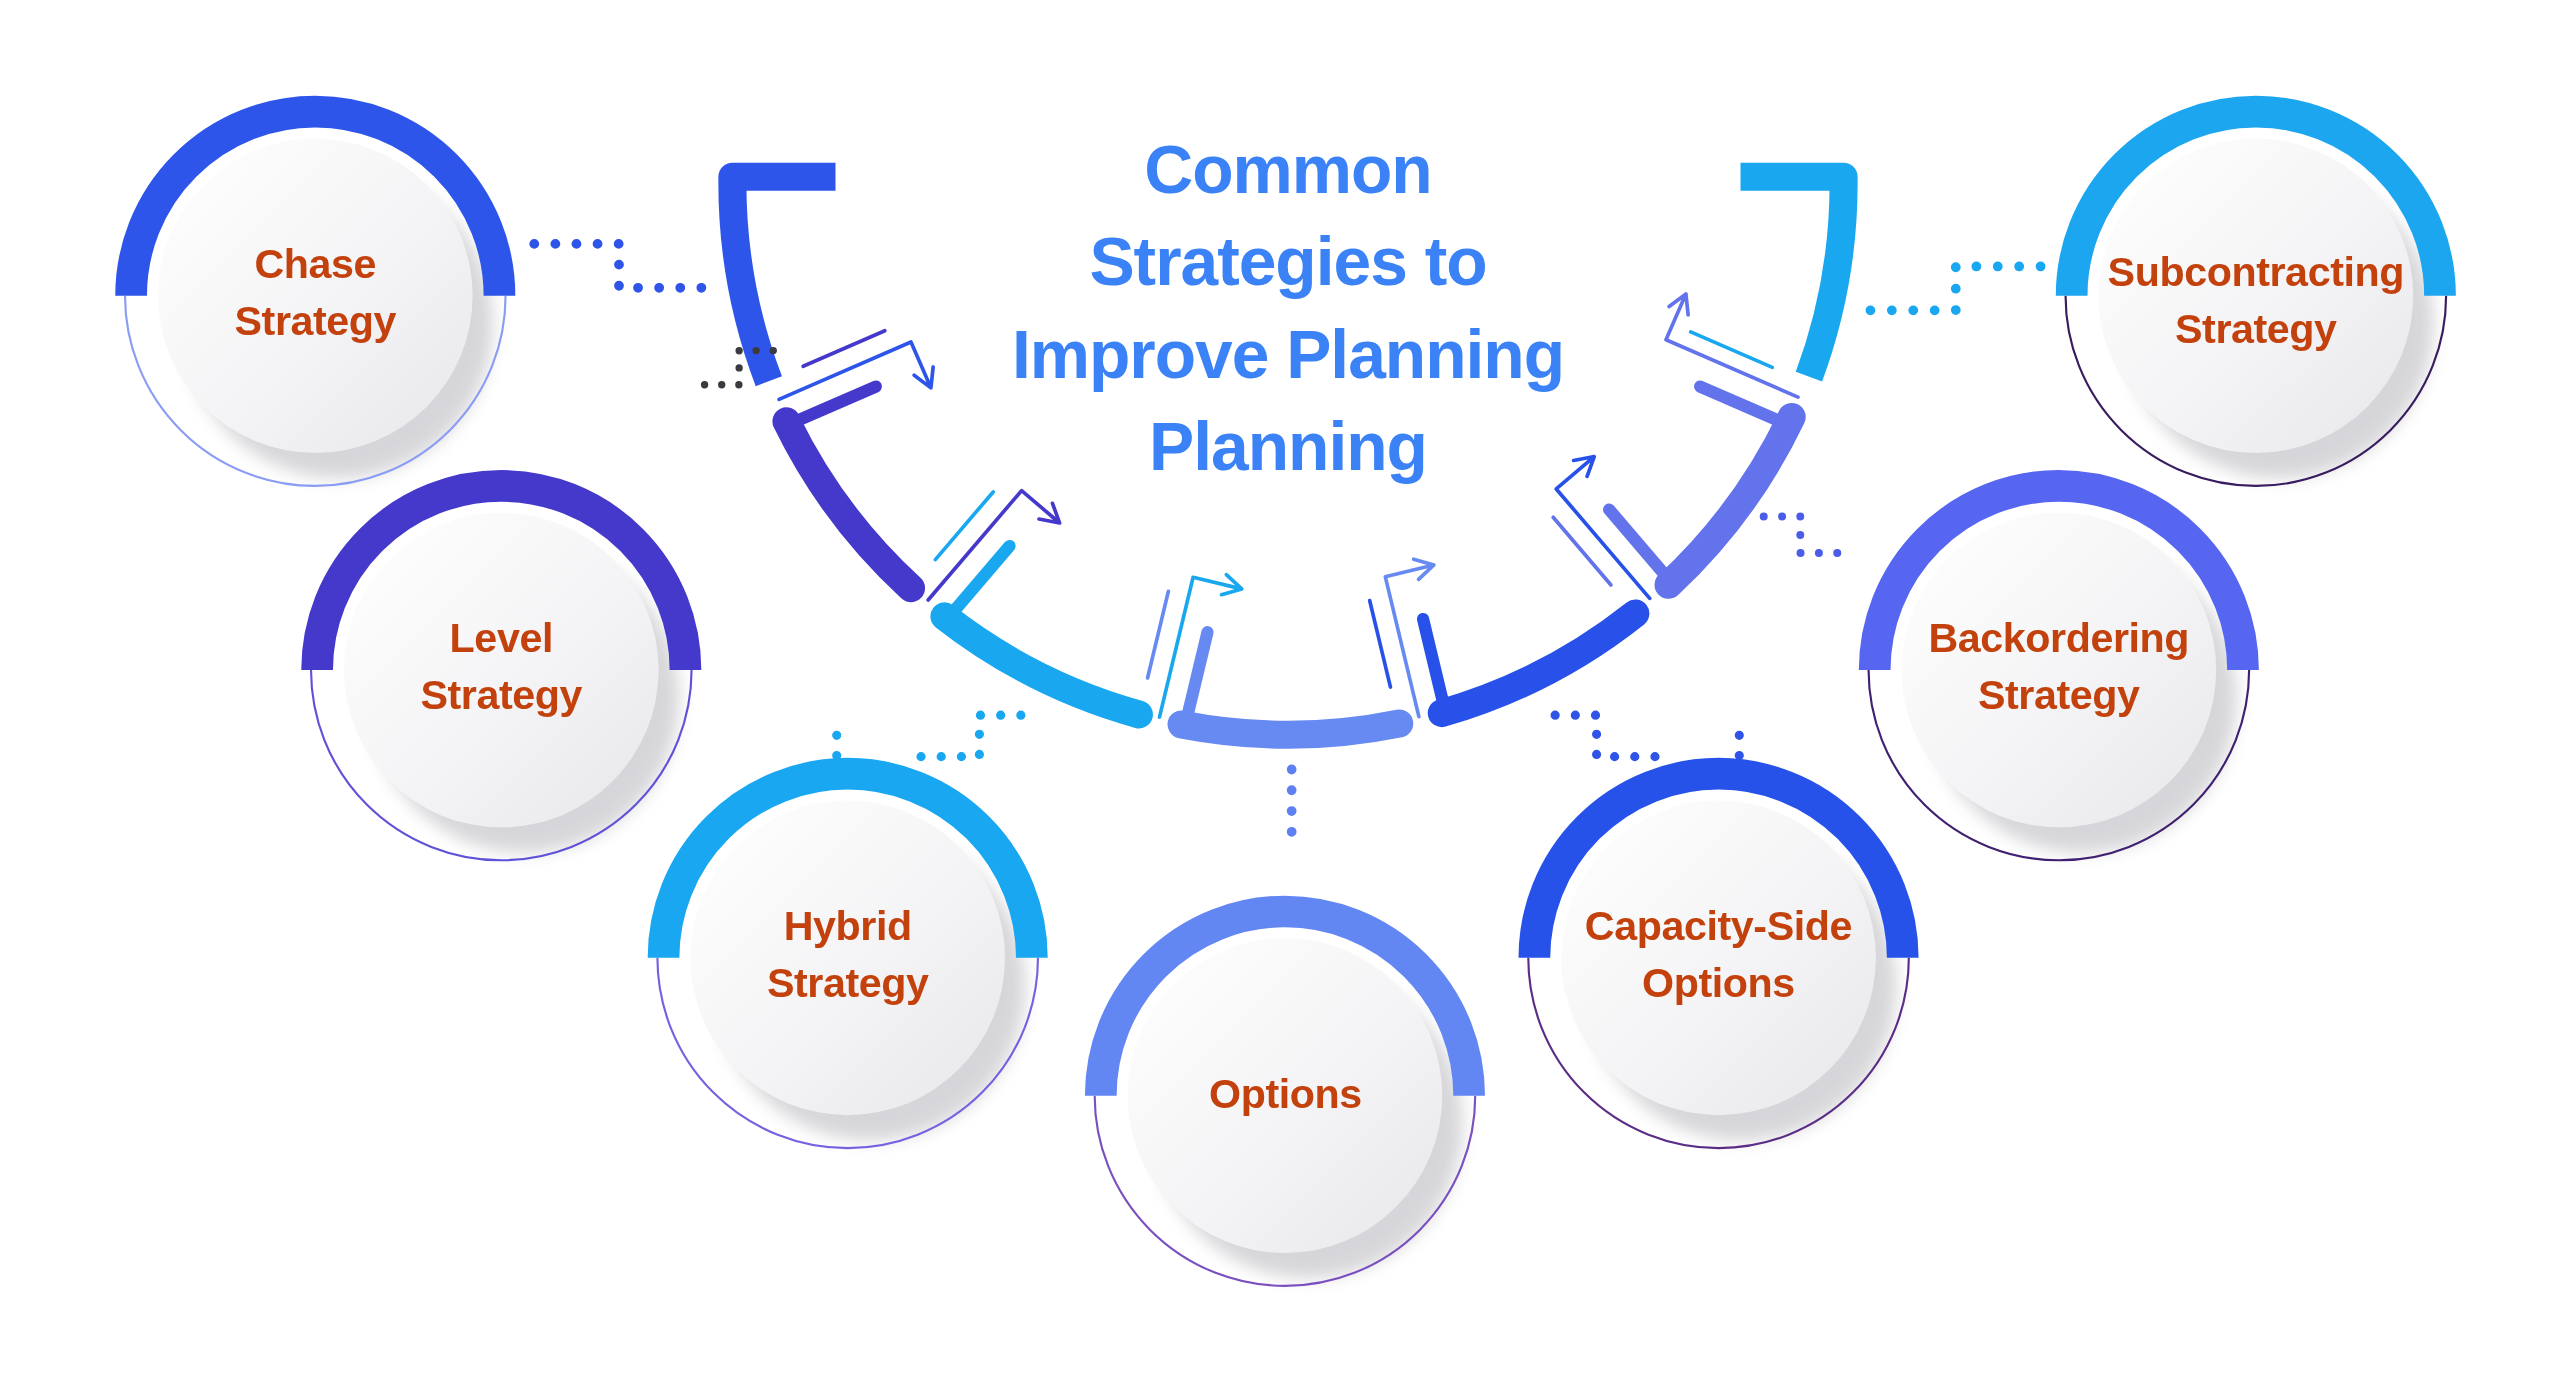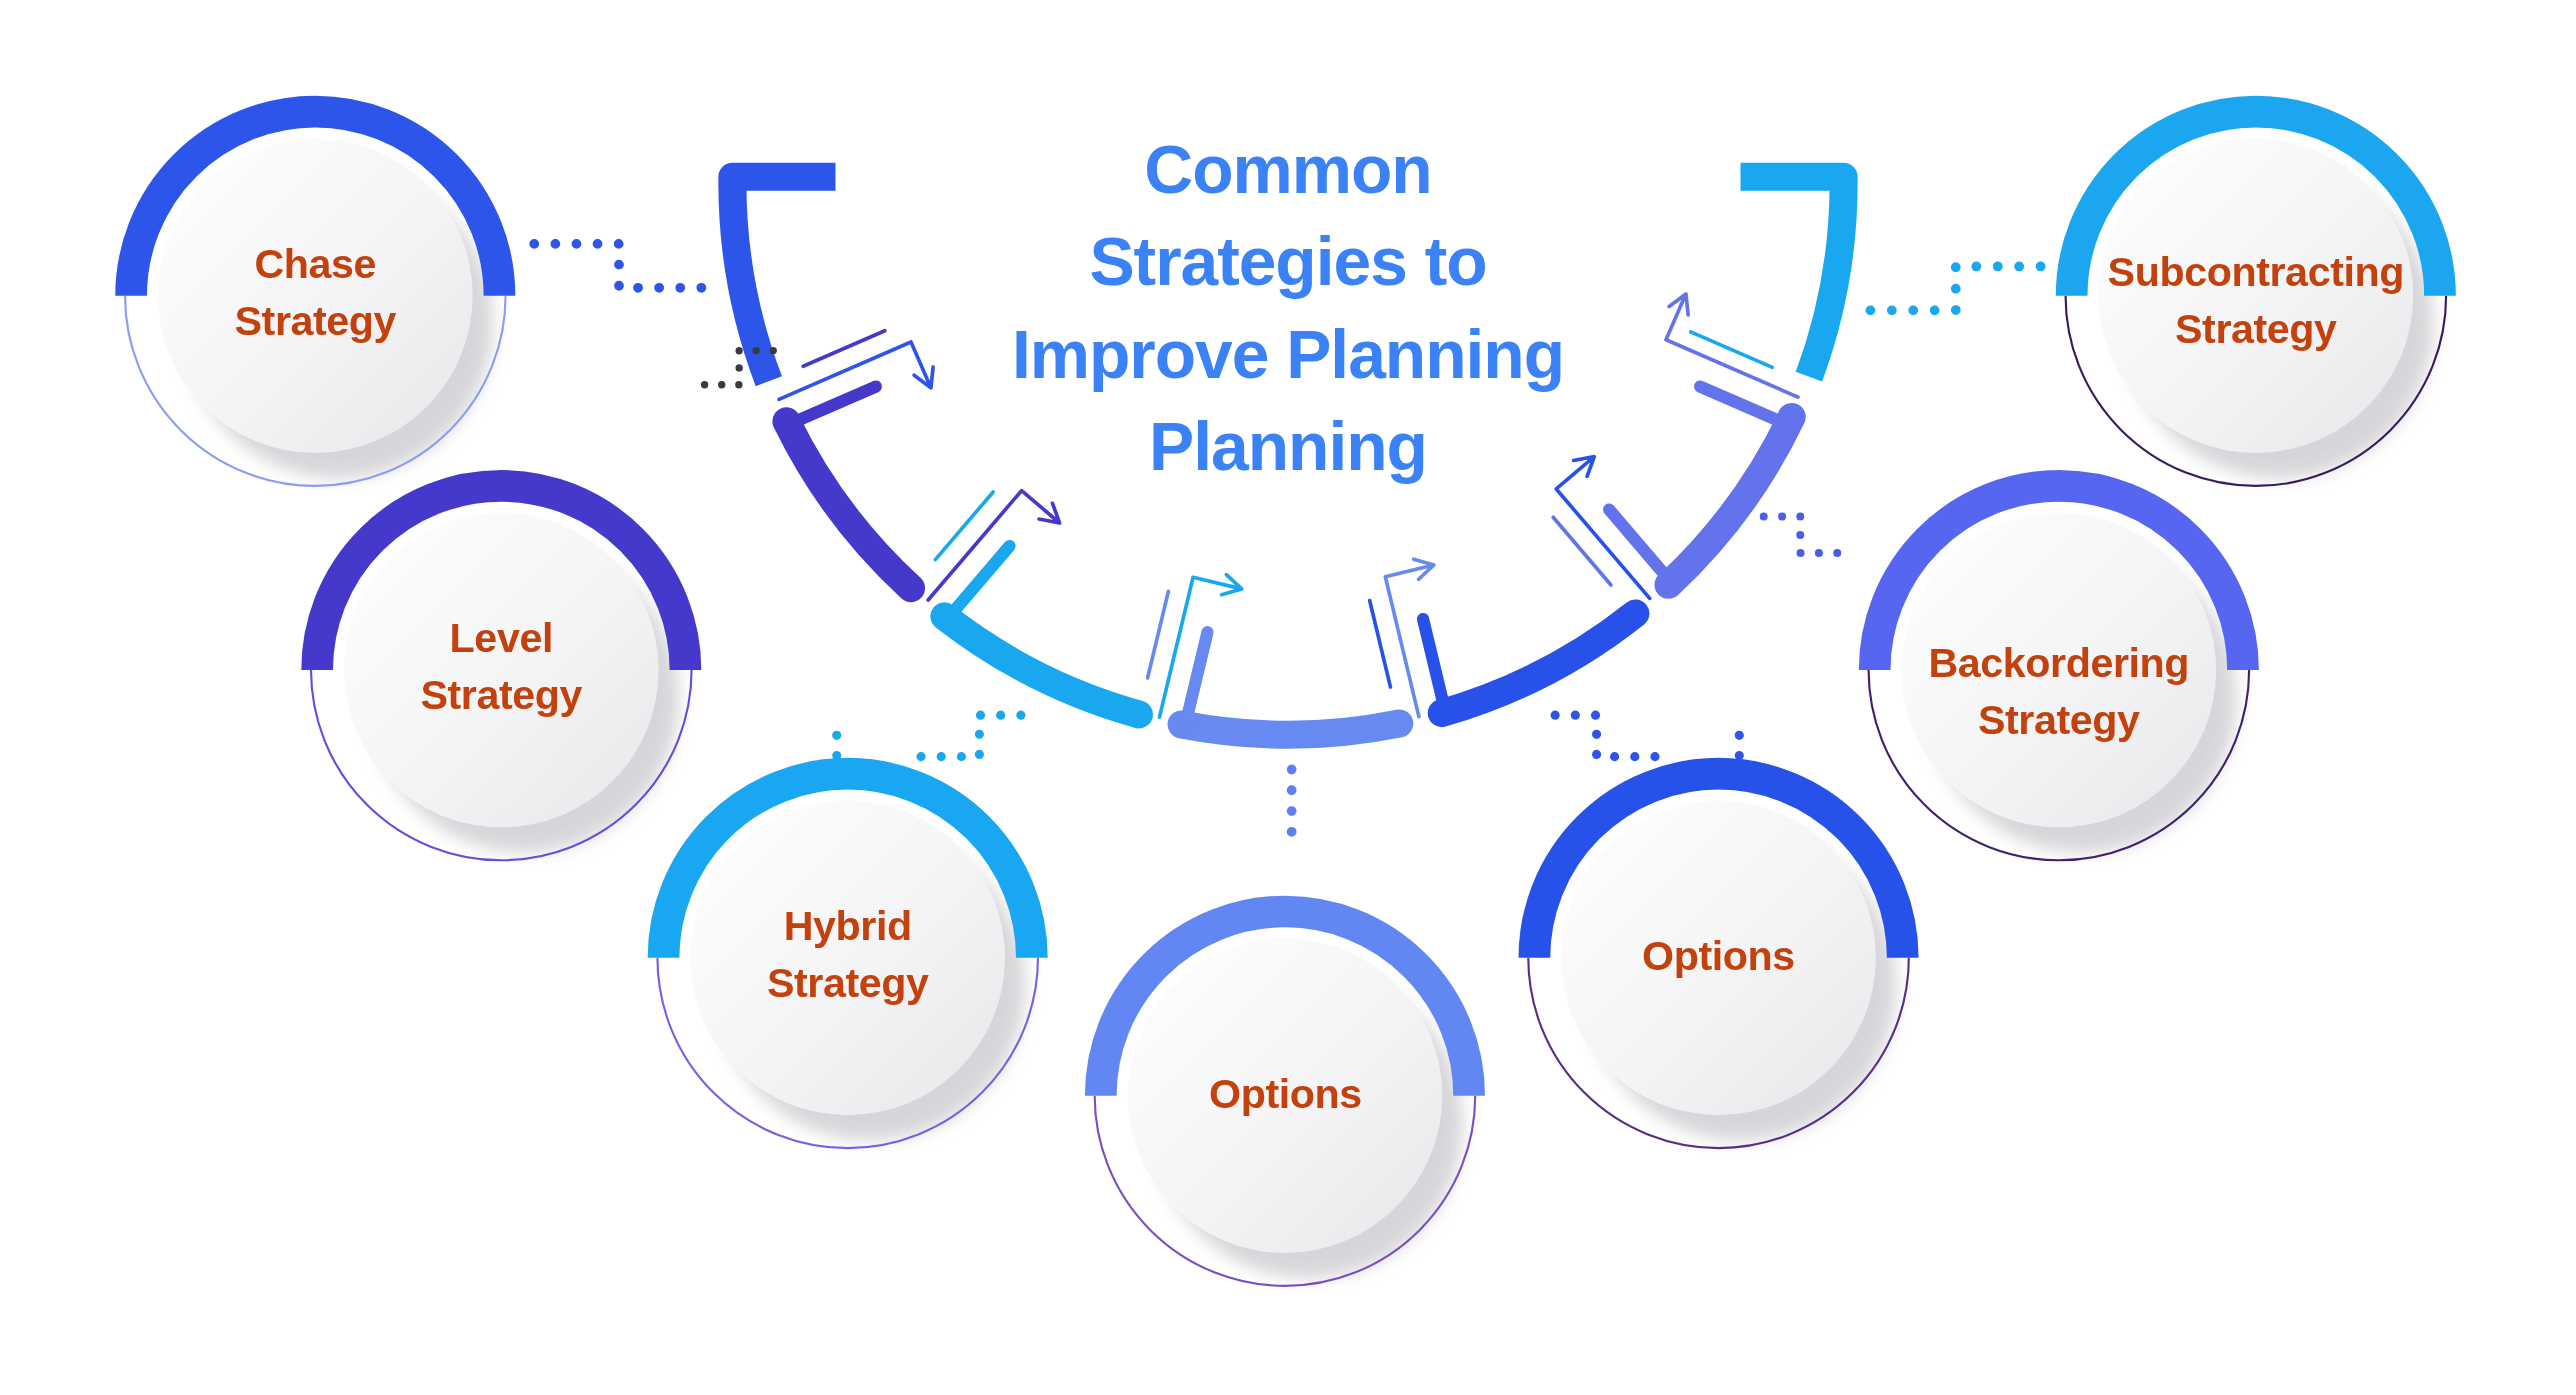--- a/index.html
+++ b/index.html
@@ -13,21 +13,21 @@
   .nlabel{
     position:absolute;transform:translate(-50%,-53%);
     text-align:center;font-weight:700;color:#c2410c;
     font-size:1.60vw;line-height:1.38;letter-spacing:-0.01em;white-space:nowrap;
   }
   .nlabel.chase{left:12.24%;top:21.2%;}
   .nlabel.level{left:19.46%;top:48.03%;}
   .nlabel.hybrid{left:32.91%;top:68.66%;}
   .nlabel.demand{left:49.9%;top:78.54%;}
   .nlabel.capacity{left:66.71%;top:68.66%;}
-  .nlabel.backorder{left:79.92%;top:48.03%;margin-top:25px;}
+  .nlabel.backorder{left:79.92%;top:48.03%;}
   .nlabel.subcontract{left:87.57%;top:21.2%;margin-top:8px;}
   .seg{fill:none;stroke-width:46;stroke-linecap:round;stroke-linejoin:round;}
   .segbar{fill:none;stroke-width:46;stroke-linecap:butt;stroke-linejoin:round;}
   .dots{fill:none;stroke-linecap:round;}
   .hook{stroke-width:20;stroke-linecap:round;}
   .accent{stroke-width:6;stroke-linecap:round;}
   .jarrow{fill:none;stroke-width:6;stroke-linecap:round;stroke-linejoin:round;}
   .thinring{fill:none;stroke-width:3.5;}
   .thickarc{fill:none;stroke-width:52;stroke-linecap:butt;}
 </style>
@@ -157,20 +157,21 @@
     <div>Strategy</div>
   </div>
   <div class="nlabel hybrid">
     <div>Hybrid</div>
     <div>Strategy</div>
   </div>
   <div class="nlabel demand">
     <div>Options</div>
   </div>
   <div class="nlabel capacity">
+    <div>Capacity-Side</div>
     <div>Options</div>
   </div>
   <div class="nlabel backorder">
     <div>Backordering</div>
     <div>Strategy</div>
   </div>
   <div class="nlabel subcontract">
     <div>Subcontracting</div>
     <div>Strategy</div>
   </div>

